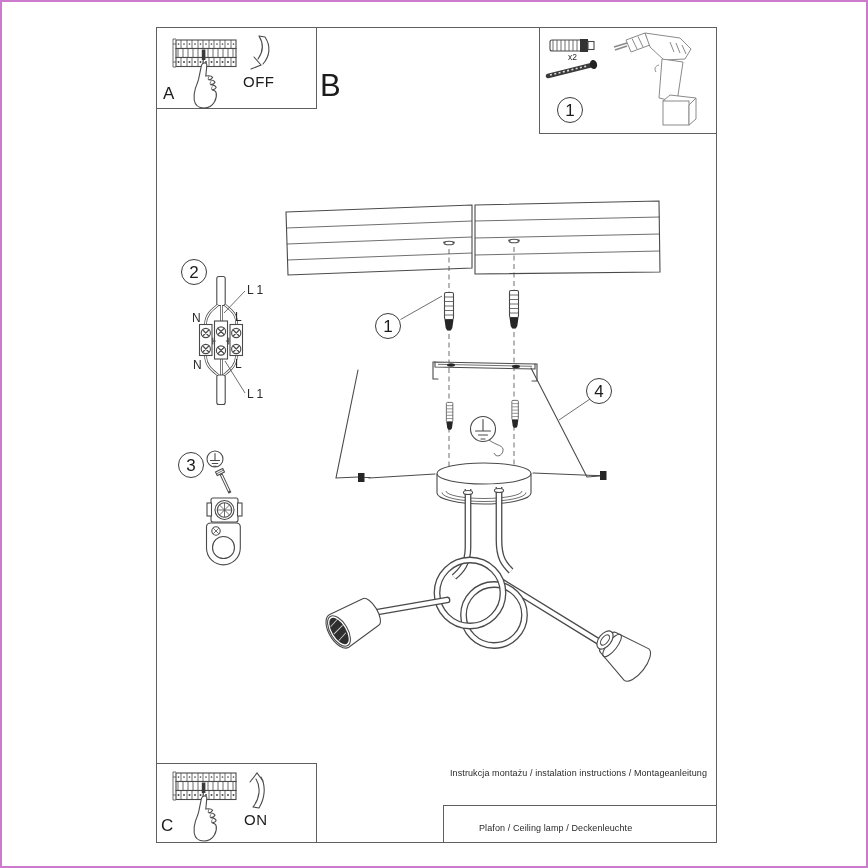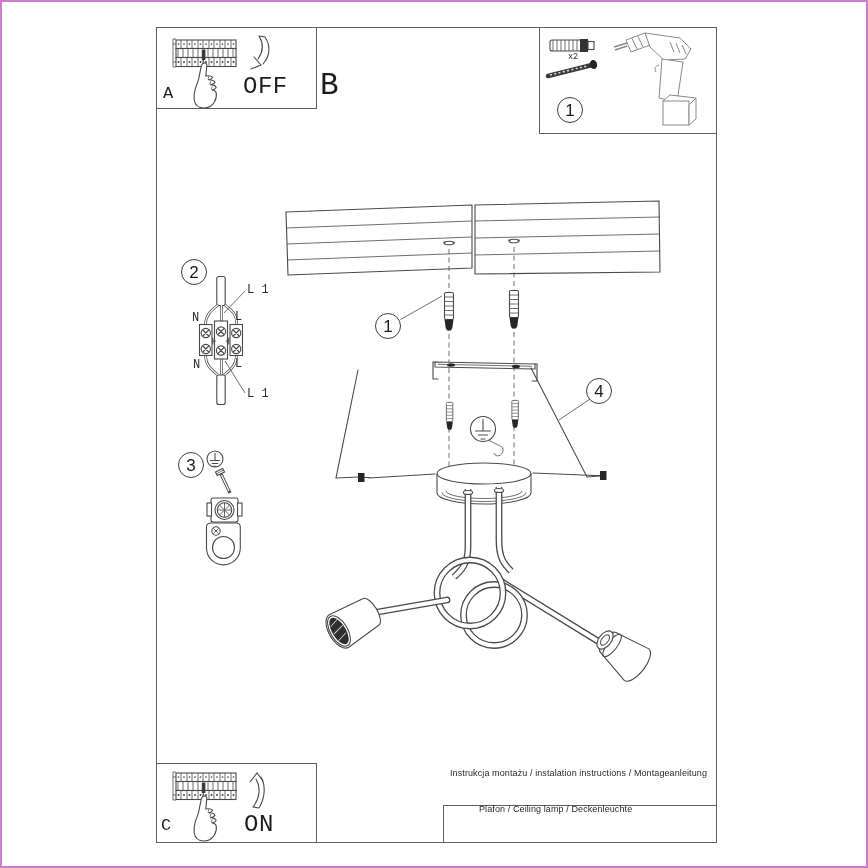--- a/index.html
+++ b/index.html
@@ -1,23 +1,23 @@
 <!DOCTYPE html>
 <html><head>
 <meta charset="utf-8">
 <style>
   html,body{margin:0;padding:0;background:#fff;}
   .page{position:relative;width:868px;height:868px;background:#ffffff;
         border:2px solid #cc7acc;box-sizing:border-box;overflow:hidden;
         font-family:"Liberation Sans",sans-serif;}
   .frame{position:absolute;border:1px solid #5f5f5f;box-sizing:border-box;background:transparent;}
-  .lbl{position:absolute;color:#1c1c1c;white-space:nowrap;font-family:Liberation Mono, monospace;}
+  .lbl{position:absolute;color:#1c1c1c;white-space:nowrap;}
   .letter{font-size:17px;}
   .letter-b{font-size:31px;}
-  .onoff{font-size:24px;letter-spacing:0.5px;}
+  .onoff{font-size:15px;letter-spacing:0.5px;}
   .tiny{font-size:12px;color:#2a2a2a;}
   .step-badge{position:absolute;width:26px;height:26px;border:1.4px solid #3c3c3c;border-radius:50%;
       background:#fff;text-align:center;line-height:25px;font-size:17px;color:#1c1c1c;box-sizing:border-box;}
   .footer-text{position:absolute;left:448px;color:#2a2a2a;font-size:9px;letter-spacing:0.1px;}
   svg{position:absolute;left:0;top:0;}
   .ln{stroke:#4a4a4a;stroke-width:1.1;fill:none;stroke-linecap:round;}
   .lnthin{stroke:#4a4a4a;stroke-width:0.8;fill:none;}
   .wfill{fill:#ffffff;stroke:#4a4a4a;stroke-width:1.1;}
   .dk{fill:#262626;stroke:none;}
 </style>
@@ -270,15 +270,15 @@
   <span class="lbl tiny" style="left:233px;top:355px;">L</span>
   <span class="lbl tiny" style="left:245px;top:385px;">L 1</span>
 
   <div class="step-badge" style="left:555px;top:95px;">1</div>
   <div class="step-badge" style="left:373px;top:311px;">1</div>
   <div class="step-badge" style="left:179px;top:257px;">2</div>
   <div class="step-badge" style="left:176px;top:450px;">3</div>
   <div class="step-badge" style="left:584px;top:376px;">4</div>
 
   <span class="footer-text" style="top:766px;">Instrukcja montażu / instalation instructions / Montageanleitung</span>
-  <span class="footer-text" style="top:802px;padding-left:29px;">Plafon / Ceiling lamp / Deckenleuchte</span>
+  <span class="footer-text" style="top:821px;padding-left:29px;">Plafon / Ceiling lamp / Deckenleuchte</span>
 
 </div>
 
 </body></html>

